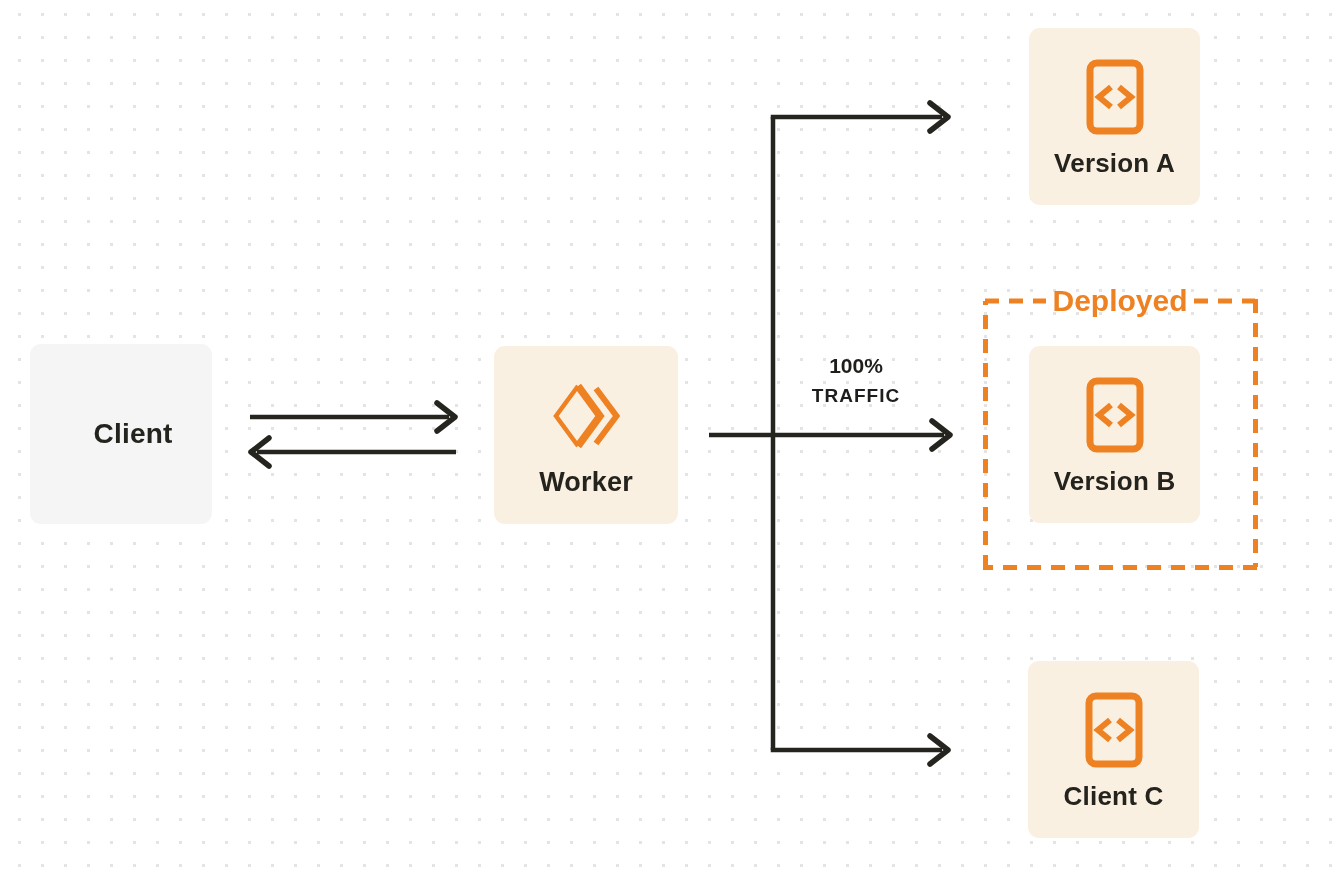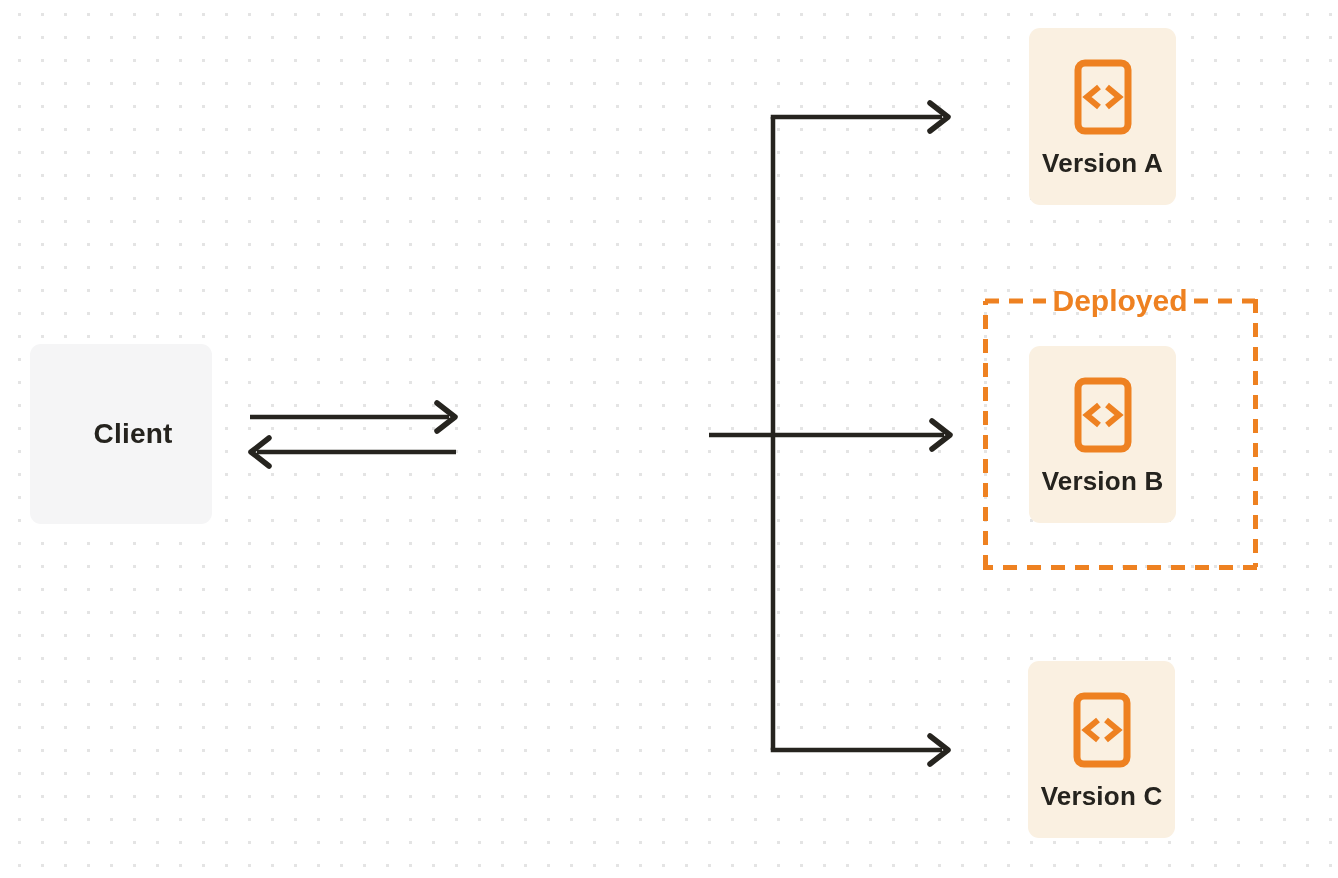--- a/index.html
+++ b/index.html
@@ -39,21 +39,21 @@
     background: #f5f5f6;
   }
   .client-node .node-label { font-size: 28px; margin-left: 24px; }
   .cream { background: #faf0e1; }
   .worker-node {
     left: 494px; top: 346px;
     width: 184px; height: 178px;
     padding-top: 6px;
   }
   .worker-node .node-label { font-size: 27px; margin-top: 14px; }
-  .version-node { width: 147px; height: 177px; padding-top: 4px; }
+  .version-node { width: 171px; height: 177px; padding-top: 4px; }
   .version-node .node-label { font-size: 26px; margin-top: 13px; }
   .version-a { left: 1029px; top: 28px; }
   .version-b { left: 1029px; top: 346px; text-align: center; }
   .version-c { left: 1028px; top: 661px; }
   .icon { display: block; }
   .arrow-layer {
     position: absolute;
     left: 0; top: 0;
     width: 1338px; height: 878px;
     pointer-events: none;
@@ -121,20 +121,28 @@
       <path d="M1255.5 299 V567"></path>
       <path d="M1257 567.5 H983"></path>
       <path d="M985.5 569 V301"></path>
     </g>
   </svg>
 
   <div class="node client-node">
     <div class="node-label">Client</div>
   </div>
 
+  <div class="node cream worker-node">
+    <svg class="icon" width="74" height="74" viewBox="0 0 74 74" fill="none" xmlns="http://www.w3.org/2000/svg">
+      <path d="M29 7 L7 37 L29 67" stroke="#ee8121" stroke-width="4.5"></path>
+      <path d="M29 7 L51 37 L29 67" stroke="#ee8121" stroke-width="7.5"></path>
+      <path d="M47 9.5 L67.5 37 L47 64.5" stroke="#ee8121" stroke-width="6"></path>
+    </svg>
+    <div class="node-label">Worker</div>
+  </div>
 
   <div class="node cream version-node version-a">
     <svg class="icon" width="58" height="76" viewBox="0 0 58 76" fill="none" xmlns="http://www.w3.org/2000/svg">
       <rect x="4" y="4" width="50" height="68" rx="7" stroke="#ee8121" stroke-width="7"></rect>
       <path d="M25 28 L13 38 L25 48" stroke="#ee8121" stroke-width="6"></path>
       <path d="M33 28 L45 38 L33 48" stroke="#ee8121" stroke-width="6"></path>
     </svg>
     <div class="node-label">Version A</div>
   </div>
 
@@ -148,17 +156,21 @@
     </svg>
     <div class="node-label">Version B</div>
   </div>
 
   <div class="node cream version-node version-c">
     <svg class="icon" width="58" height="76" viewBox="0 0 58 76" fill="none" xmlns="http://www.w3.org/2000/svg">
       <rect x="4" y="4" width="50" height="68" rx="7" stroke="#ee8121" stroke-width="7"></rect>
       <path d="M25 28 L13 38 L25 48" stroke="#ee8121" stroke-width="6"></path>
       <path d="M33 28 L45 38 L33 48" stroke="#ee8121" stroke-width="6"></path>
     </svg>
-    <div class="node-label">Version C</div>
+    <div class="node-label">Client C</div>
   </div>
 
+  <div class="traffic-label">
+    <div class="traffic-percent">100%</div>
+    <div class="traffic-word">TRAFFIC</div>
+  </div>
 
 </div>
 
 </body></html>

